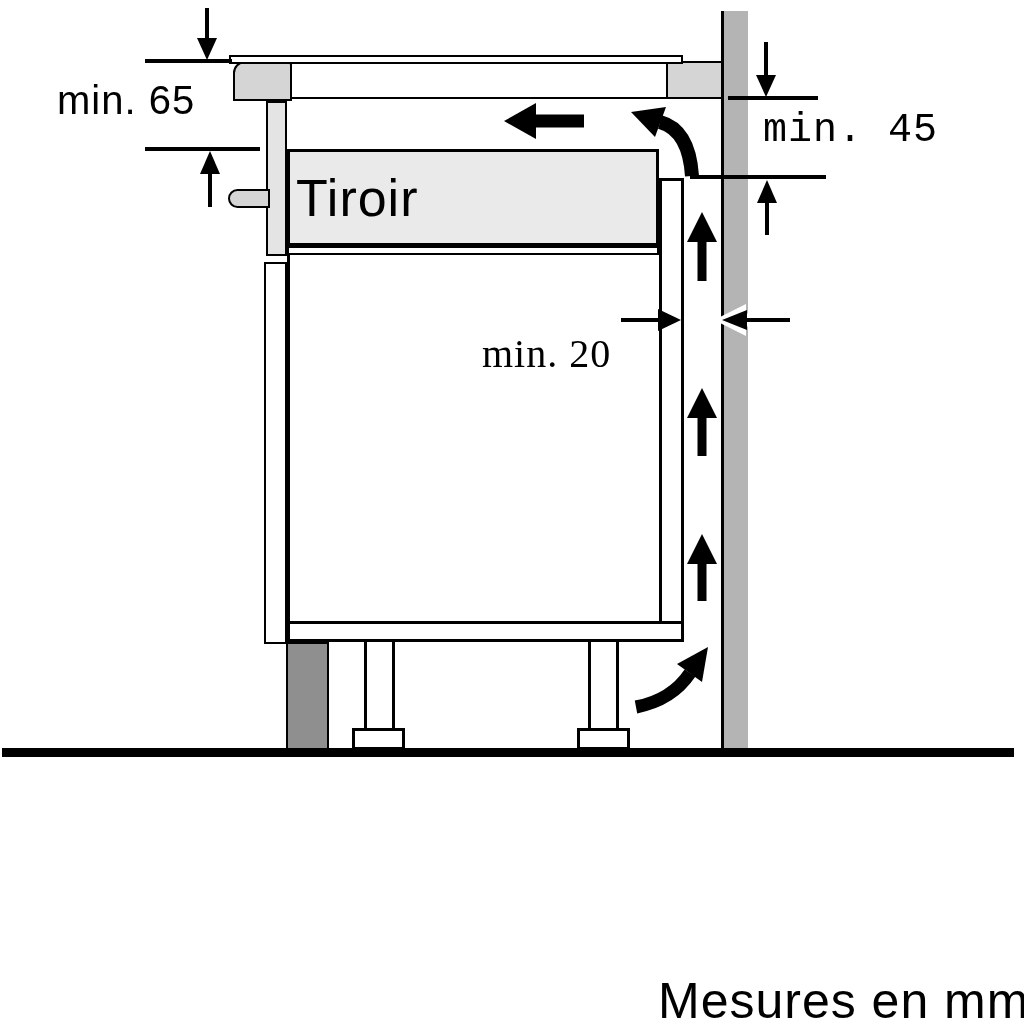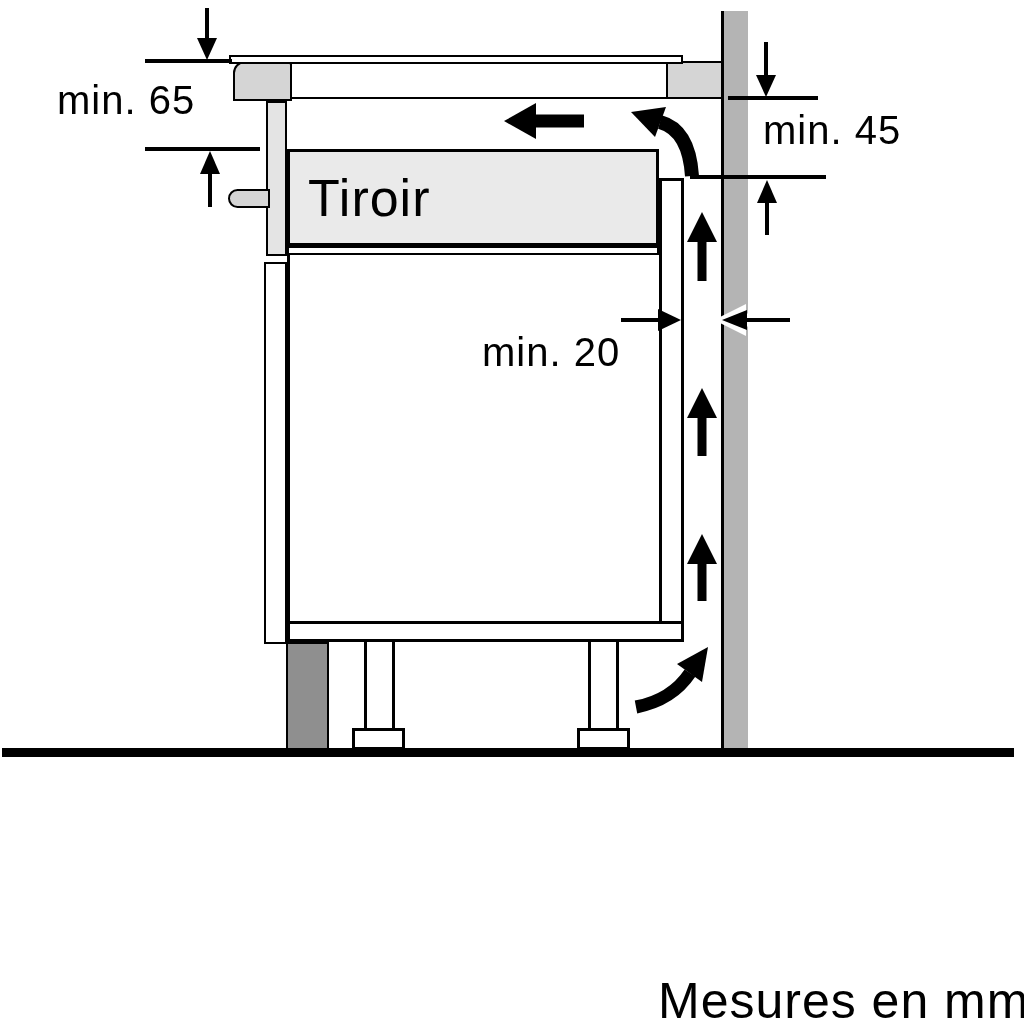--- a/index.html
+++ b/index.html
@@ -21,37 +21,37 @@
   .abs{position:absolute;box-sizing:border-box;}
   
   .wall{left:721px;top:11px;width:27px;height:738px;background:var(--wall);border-left:3px solid var(--ink);}
   .hob-glass{left:229px;top:55px;width:454px;height:9px;background:#fff;border:2px solid var(--ink);z-index:3;}
   .hob-cap{left:233px;top:61px;width:59px;height:40px;background:var(--fitting);border:2px solid var(--ink);border-radius:12px 4px 0 0;z-index:2;}
   .worktop{left:290px;top:61px;width:378px;height:38px;background:#fff;border:2px solid var(--ink);}
   .worktop-filler{left:666px;top:61px;width:57px;height:38px;background:var(--fitting);border:2px solid var(--ink);}
   .drawer-front{left:266px;top:101px;width:21px;height:155px;background:var(--drawer-front);border:2px solid var(--ink);}
   .handle{left:228px;top:189px;width:42px;height:19px;background:var(--fitting);border:2px solid var(--ink);border-radius:10px 0 0 10px;}
   .drawer-box{left:287px;top:149px;width:372px;height:97px;background:var(--drawer-fill);border:3px solid var(--ink);display:flex;align-items:center;}
-  .drawer-box span{font-size:52px;padding-left:18px;letter-spacing:1px;}
+  .drawer-box span{font-size:52px;padding-left:6px;letter-spacing:1px;}
   .drawer-bottom{left:287px;top:246px;width:372px;height:9px;background:#fff;border:2px solid var(--ink);}
   .door{left:264px;top:262px;width:23px;height:382px;background:#fff;border:2px solid var(--ink);}
   .interior-front-line{left:287px;top:253px;width:3px;height:370px;background:var(--ink);}
   .back-panel{left:659px;top:178px;width:25px;height:446px;background:#fff;border:3px solid var(--ink);border-bottom:none;}
   .bottom-band{left:287px;top:621px;width:397px;height:21px;background:#fff;border:3px solid var(--ink);}
   .plinth{left:286px;top:642px;width:43px;height:108px;background:var(--plinth);border:2px solid var(--ink);}
   .leg{width:31px;height:90px;top:642px;background:#fff;border:3px solid var(--ink);border-top:none;}
   .leg.l1{left:364px;} .leg.l2{left:588px;}
   .foot{width:53px;height:22px;top:728px;background:#fff;border:3px solid var(--ink);z-index:2;}
   .foot.f1{left:352px;} .foot.f2{left:577px;}
   .floor{left:2px;top:748px;width:1012px;height:9px;background:var(--ink);z-index:4;}
   
   .dim-label{position:absolute;font-size:40px;letter-spacing:1px;white-space:nowrap;z-index:6;}
   .lbl-min65{left:57px;top:78px;}
-  .lbl-min45{left:763px;top:108px;}
-  .lbl-min20{left:482px;top:330px;}
+  .lbl-min45{left:763px;top:108px;font-family:Liberation Mono, monospace;}
+  .lbl-min20{left:482px;top:330px;font-family:Liberation Serif, serif;}
   .footer-note{position:absolute;left:658px;top:972px;font-size:50px;letter-spacing:1px;white-space:nowrap;}
   
   svg.overlay{position:absolute;left:0;top:0;width:1024px;height:1024px;z-index:5;pointer-events:none;color:var(--ink);}
 </style>
 </head>
 <body>
 
 <div id="canvas">
 
   <div class="abs wall"></div>

